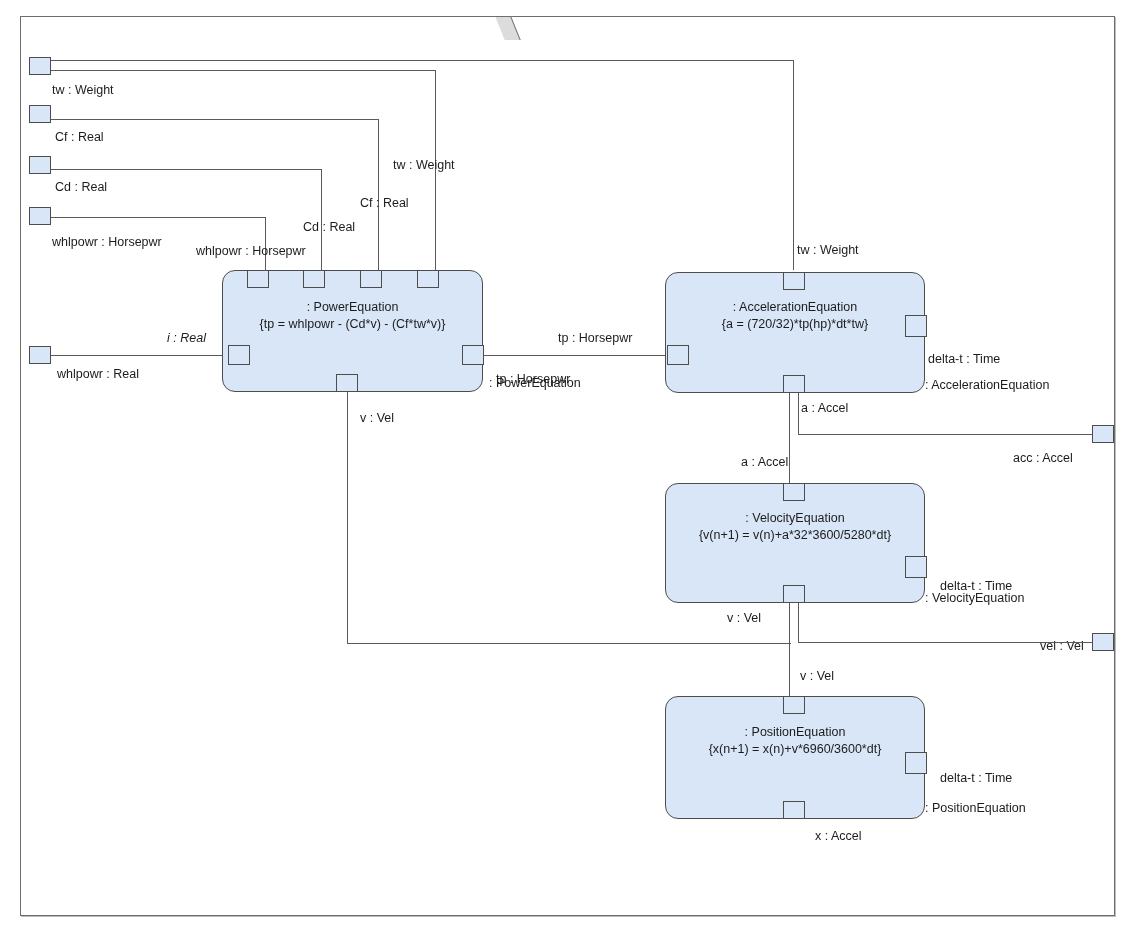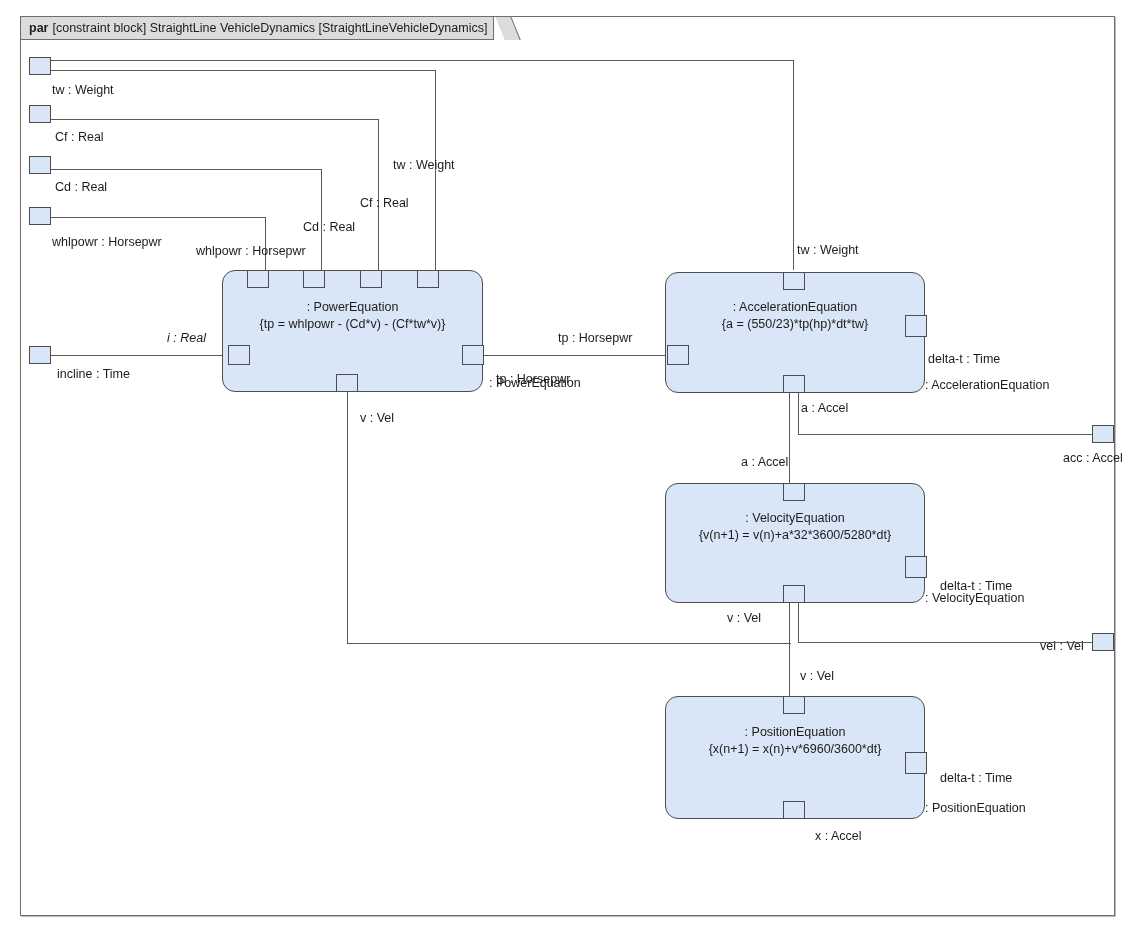--- a/index.html
+++ b/index.html
@@ -56,42 +56,38 @@
     line-height:1.1;
   }
 </style>
 </head>
 <body>
 
 <div id="stage">
 
   <div class="frame"></div>
   <div class="frame-header-tail" style="left: 495px;"></div>
-  <div class="frame-header">
-    <span class="kw">par</span>
-    <span>[constraint block] StraightLine VehicleDynamics [StraightLineVehicleDynamics]</span>
-  </div>
 
   <div class="bport" style="left:29px;top:57px;"></div>
   <div class="lbl" style="left:52px;top:84px;">tw : Weight</div>
 
   <div class="bport" style="left:29px;top:105px;"></div>
   <div class="lbl" style="left:55px;top:131px;">Cf : Real</div>
 
   <div class="bport" style="left:29px;top:156px;"></div>
   <div class="lbl" style="left:55px;top:181px;">Cd : Real</div>
 
   <div class="bport" style="left:29px;top:207px;"></div>
   <div class="lbl" style="left:52px;top:236px;">whlpowr : Horsepwr</div>
 
   <div class="bport" style="left:29px;top:346px;"></div>
-  <div class="lbl" style="left:57px;top:368px;">incline : Time</div>
+  <div class="lbl" style="left:57px;top:368px;">whlpowr : Real</div>
 
   <div class="bport" style="left:1092px;top:425px;"></div>
-  <div class="lbl" style="left:1063px;top:452px;">acc : Accel</div>
+  <div class="lbl" style="left:1013px;top:452px;">acc : Accel</div>
 
   <div class="bport" style="left:1092px;top:633px;"></div>
   <div class="lbl" style="left:1040px;top:640px;">vel : Vel</div>
 
   <div class="hline" style="left:51px;top:60px;width:742px;"></div>
   <div class="vline" style="left:793px;top:60px;height:210px;"></div>
   <div class="lbl" style="left:797px;top:244px;">tw : Weight</div>
 
   <div class="hline" style="left:51px;top:70px;width:384px;"></div>
   <div class="vline" style="left:435px;top:70px;height:200px;"></div>
@@ -133,21 +129,21 @@
 
   <div class="hline" style="left:484px;top:355px;width:182px;"></div>
   <div class="lbl" style="left:558px;top:332px;">tp : Horsepwr</div>
 
   <div class="vline" style="left:347px;top:392px;height:251px;"></div>
   <div class="hline" style="left:347px;top:643px;width:444px;"></div>
   <div class="lbl" style="left:360px;top:412px;">v : Vel</div>
 
   <div class="cblock" style="left:665px;top:272px;width:260px;height:121px;">
     <div class="cb-name" style="margin-top:26px;">: AccelerationEquation</div>
-    <div class="cb-expr">{a = (550/23)*tp(hp)*dt*tw}</div>
+    <div class="cb-expr">{a = (720/32)*tp(hp)*dt*tw}</div>
   </div>
   <div class="port" style="left:783px;top:272px;width:22px;height:18px;"></div>
   <div class="port" style="left:667px;top:345px;width:22px;height:20px;"></div>
   <div class="port" style="left:905px;top:315px;width:22px;height:22px;"></div>
   <div class="port" style="left:783px;top:375px;width:22px;height:18px;"></div>
   <div class="lbl" style="left:928px;top:353px;">delta-t : Time</div>
   <div class="lbl" style="left:925px;top:379px;">: AccelerationEquation</div>
 
   <div class="vline" style="left:789px;top:393px;height:90px;"></div>
   <div class="lbl" style="left:801px;top:402px;">a : Accel</div>

